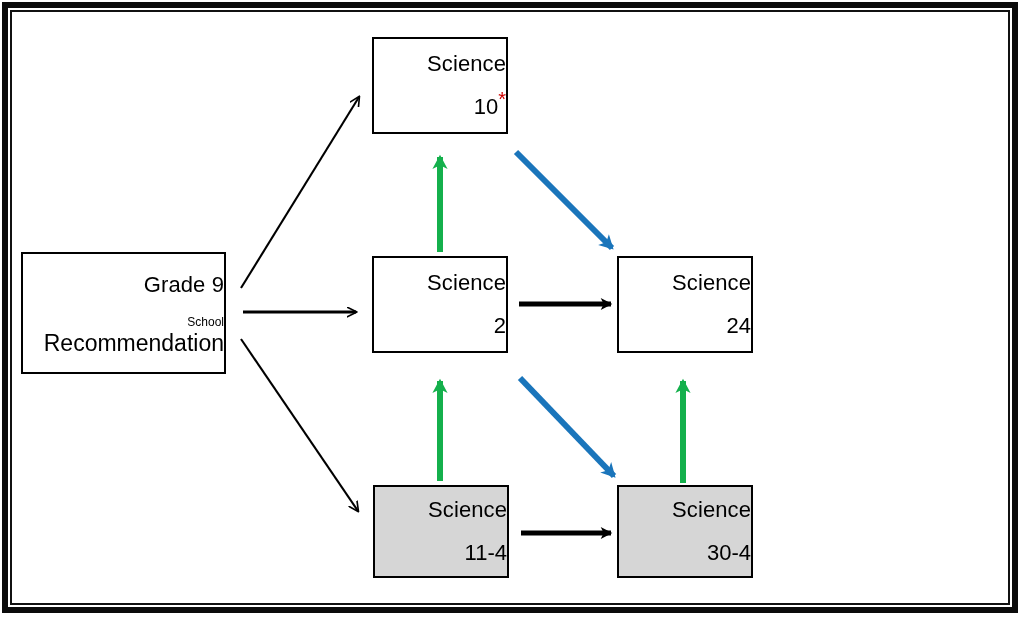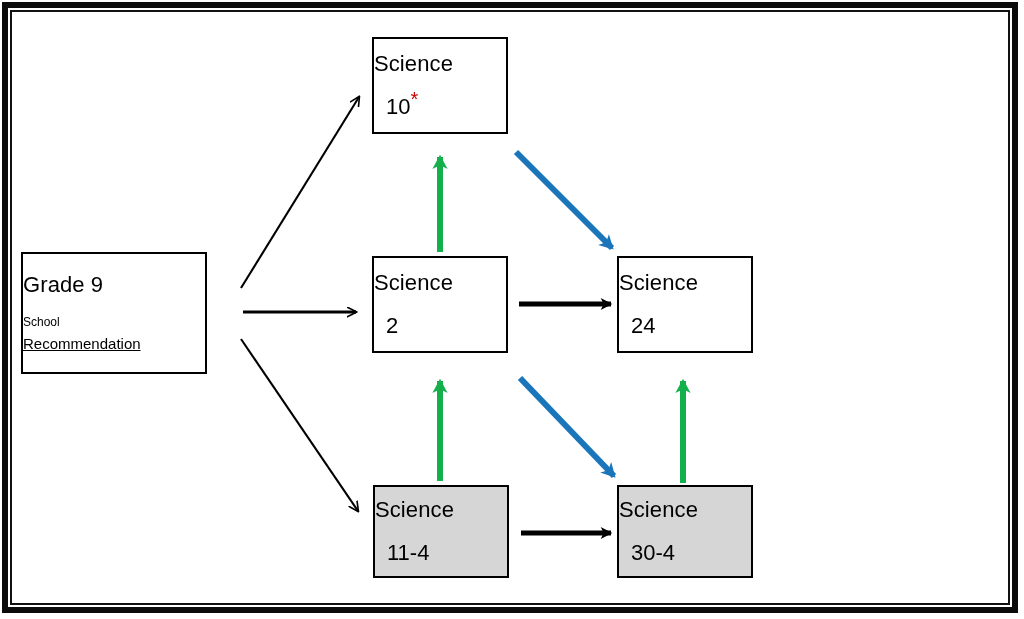--- a/index.html
+++ b/index.html
@@ -44,21 +44,21 @@
     width: 1024px;
     height: 619px;
   }
   .node {
     position: absolute;
     box-sizing: border-box;
     border: 2px solid #000000;
     background: #ffffff;
     display: flex;
     flex-direction: column;
-    align-items: flex-start;
+    align-items: flex-end;
     justify-content: center;
     color: #000000;
   }
   .node.shaded {
     background: #d6d6d6;
   }
   .node .line1 {
     font-size: 22px;
     line-height: 26px;
     letter-spacing: 0.1px;
@@ -68,23 +68,22 @@
     line-height: 26px;
     margin-top: 17px;
     margin-left: 12px;
   }
   .node .sub1 {
     font-size: 12px;
     line-height: 21px;
     margin-top: 14px;
   }
   .node .sub2 {
-    font-size: 15px;
+    font-size: 23px;
     line-height: 21px;
-    text-decoration: underline;
   }
   .asterisk {
     color: #d00000;
     font-size: 20px;
     vertical-align: super;
     line-height: 0;
   }
   svg.edges {
     position: absolute;
     left: 0;
@@ -154,21 +153,21 @@
 
       <g>
         <line x1="516" y1="152" x2="612" y2="248" stroke="#1a75bb" stroke-width="6" marker-end="url(#ah-blue)"></line>
       </g>
 
       <g>
         <line x1="520" y1="378" x2="614" y2="476" stroke="#1a75bb" stroke-width="6" marker-end="url(#ah-blue)"></line>
       </g>
     </svg>
 
-    <div class="node" style="left:21px; top:252px; width:186px; height:122px;">
+    <div class="node" style="left:21px; top:252px; width:205px; height:122px;">
       <span class="line1">Grade 9</span>
       <span class="sub1">School</span>
       <span class="sub2">Recommendation</span>
     </div>
 
     <div class="node" style="left:372px; top:37px; width:136px; height:97px;">
       <span class="line1">Science</span>
       <span class="line2"><span>10</span><span class="asterisk">*</span></span>
     </div>
 

